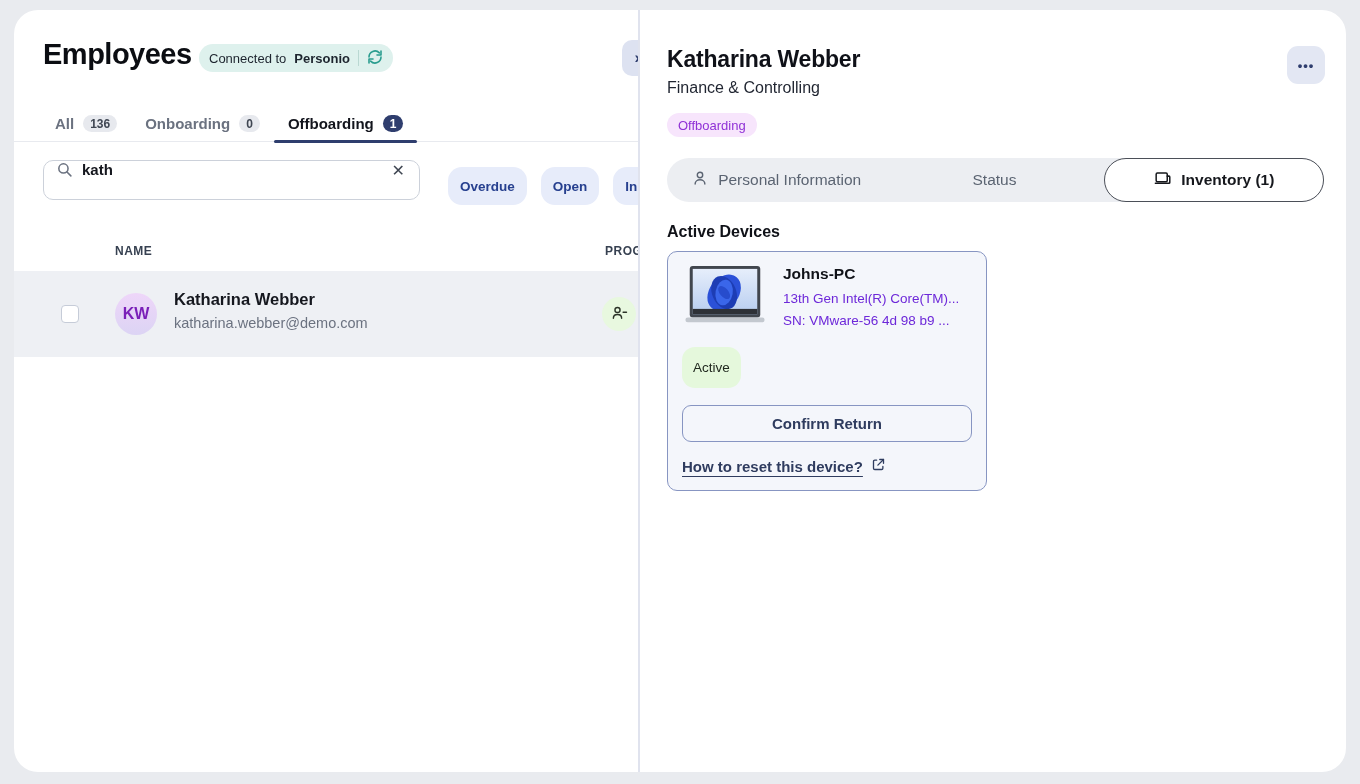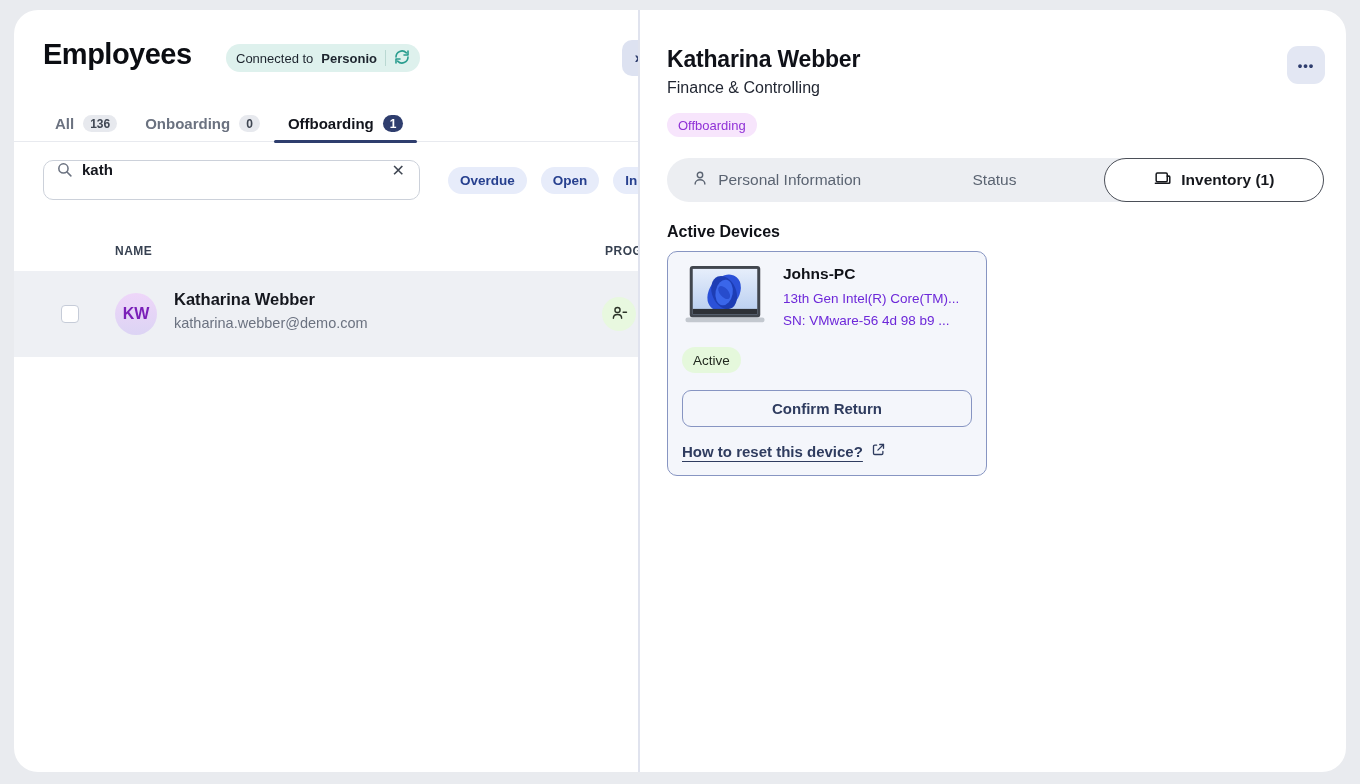--- a/index.html
+++ b/index.html
@@ -14,21 +14,21 @@
   .left-panel { width: 624px; position: relative; overflow: hidden; flex: none; }
   .v-divider { width: 2px; background: #e0e3ee; flex: none; }
   .right-panel { flex: 1; position: relative; overflow: hidden; }
 
   
   .lp-title {
     position: absolute; left: 29px; top: 28px;
     font-size: 29px; font-weight: 800; color: #0b0d12; letter-spacing: -0.5px;
   }
   .connected-pill {
-    position: absolute; left: 212px; top: 34px; height: 28px;
+    position: absolute; left: 185px; top: 34px; height: 28px;
     background: #def1ed; border-radius: 14px;
     display: flex; align-items: center; padding: 12px 10px; gap: 8px;
     font-size: 13px; color: #1d242e;
   }
   .connected-pill .provider { font-weight: 700; }
   .connected-pill .sep { width: 1px; height: 16px; background: #b9d8d2; }
   .refresh-btn { background: none; border: none; cursor: pointer; display: flex; align-items: center; padding: 0; }
 
   .tabs-row {
     position: absolute; left: 0; right: 0; top: 96px; height: 36px;
@@ -56,21 +56,21 @@
     display: flex; align-items: flex-start; padding: 0 12px; gap: 9px;
   }
   .search-box input {
     flex: 1; border: none; outline: none; font-size: 15px; font-weight: 600; color: #15171e;
     font-family: "Liberation Sans", sans-serif; background: transparent;
   }
   .clear-btn { background: none; border: none; cursor: pointer; font-size: 16px; color: #3f4652; line-height: 1; padding: 2px; }
 
   .chips-row { position: absolute; left: 434px; top: 157px; display: flex; gap: 14px; white-space: nowrap; }
   .chip {
-    height: 27px; background: #e7ecfa; color: #27408f; border: none; cursor: pointer;
+    height: 38px; background: #e7ecfa; color: #27408f; border: none; cursor: pointer;
     border-radius: 14px; padding: 0 12px; font-size: 13.5px; font-weight: 600;
     display: flex; align-items: center; font-family: "Liberation Sans", sans-serif;
   }
 
   .col-header { position: absolute; top: 234px; font-size: 12px; font-weight: 600; color: #374151; letter-spacing: 0.5px; white-space: nowrap; }
   .col-name { left: 101px; }
   .col-progress { left: 591px; }
 
   .emp-row {
     position: absolute; left: 0; right: 0; top: 261px; height: 86px;
@@ -135,21 +135,21 @@
     position: absolute; left: 27px; top: 241px; width: 320px;
     background: #f4f6fb; border: 1.5px solid #8795c2; border-radius: 10px;
     padding: 12px 14px 14px 14px;
   }
   .device-head { display: flex; gap: 15px; }
   .device-img { width: 86px; height: 64px; flex: none; }
   .device-meta { min-width: 0; padding-top: 1px; }
   .device-name { font-size: 15.5px; font-weight: 700; color: #101218; margin-bottom: 5px; }
   .device-line { font-size: 13.5px; color: #6d28d9; line-height: 22px; white-space: nowrap; overflow: hidden; }
   .device-status {
-    display: inline-flex; align-items: center; margin-top: 15px; height: 26px;
+    display: inline-flex; align-items: center; margin-top: 15px; height: 41px;
     background: #e5f8dc; color: #222a20; font-size: 13.5px;
     border-radius: 13px; padding: 0 11px;
   }
   .confirm-btn {
     margin-top: 17px; width: 100%; height: 37px; cursor: pointer;
     background: transparent; border: 1.5px solid #8795c2; border-radius: 9px;
     color: #2f3c5f; font-size: 15px; font-weight: 600; font-family: "Liberation Sans", sans-serif;
   }
   .reset-link {
     margin-top: 15px; display: inline-flex; align-items: center; gap: 8px;

